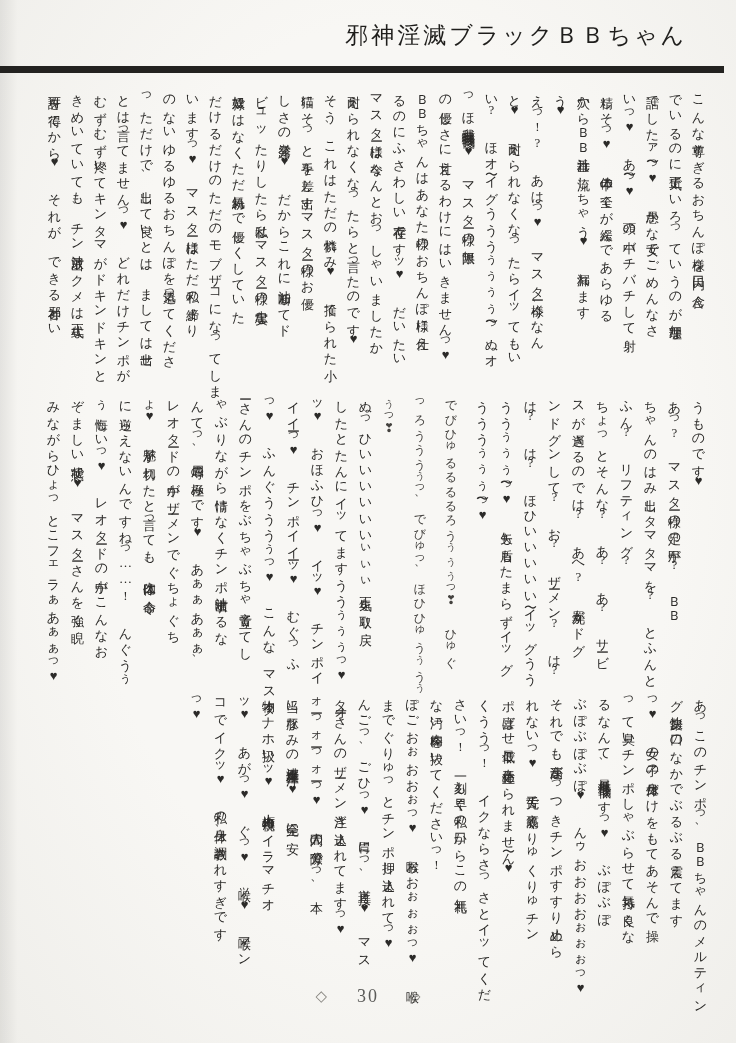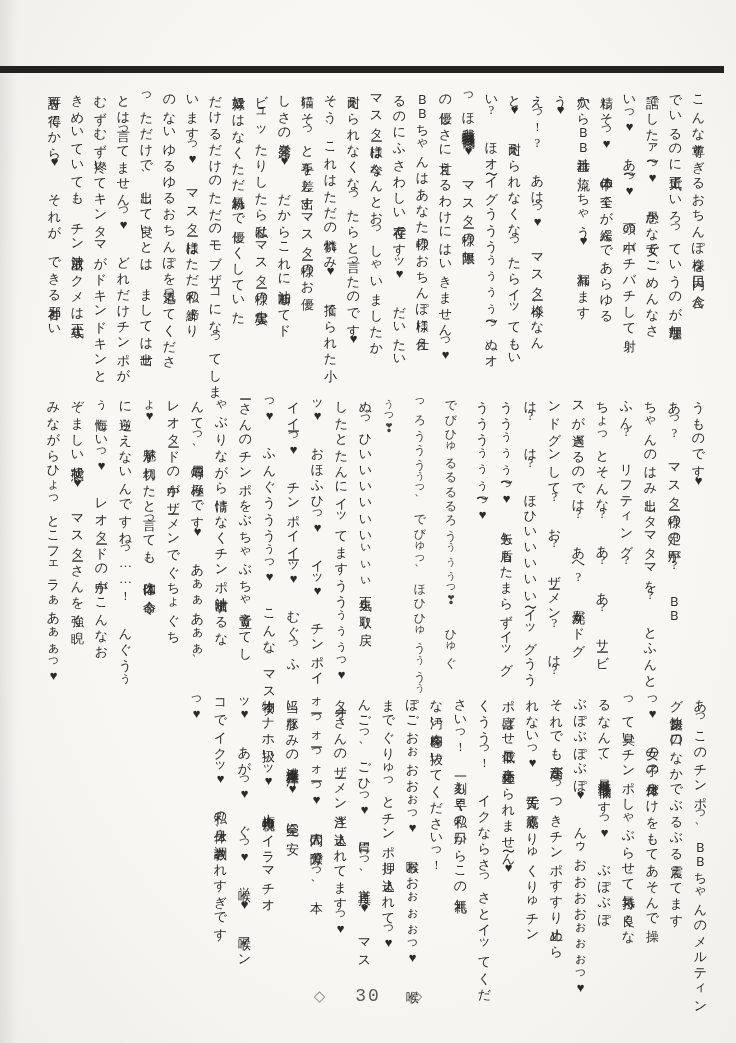--- a/index.html
+++ b/index.html
@@ -54,27 +54,30 @@
   .sfx{
     font-family:"DejaVu Sans",sans-serif;
     font-size:12px;letter-spacing:0.6px;color:#44423f;
     margin-block-start:7px !important;
   }
   .footer{
     position:absolute;top:986px;left:0;width:736px;
     display:flex;justify-content:center;align-items:center;gap:30px;
   }
   .diamond{font-size:15px;color:#86847f;line-height:1;}
-  .pagenum{font-size:18px;color:var(--page_number);letter-spacing:2px;font-family:Liberation Mono, monospace;}
+  .pagenum{font-size:18px;color:var(--page_number);letter-spacing:2px;}
 </style>
 </head>
 <body>
 
 <div class="page">
 
+  <div class="header">
+    <h1 class="title">邪神淫滅ブラックＢＢちゃん</h1>
+  </div>
 
   <div class="rule"></div>
 
   <section class="band band-1">
       <p>こんな尊すぎるおちんぽ様を口内に含ん</p>
       <p>でいるのに正気でいろっていうのが無理な</p>
       <p>話でしたァ〜っ♥　愚かな女でごめんなさ</p>
       <p>いっ♥　あ〜っ♥　頭の中バチバチして射</p>
       <p>精しそっ♥　体中の全てが緩んであらゆる</p>
       <p>穴からＢＢ汁垂れ流しちゃう♥　漏れます</p>

